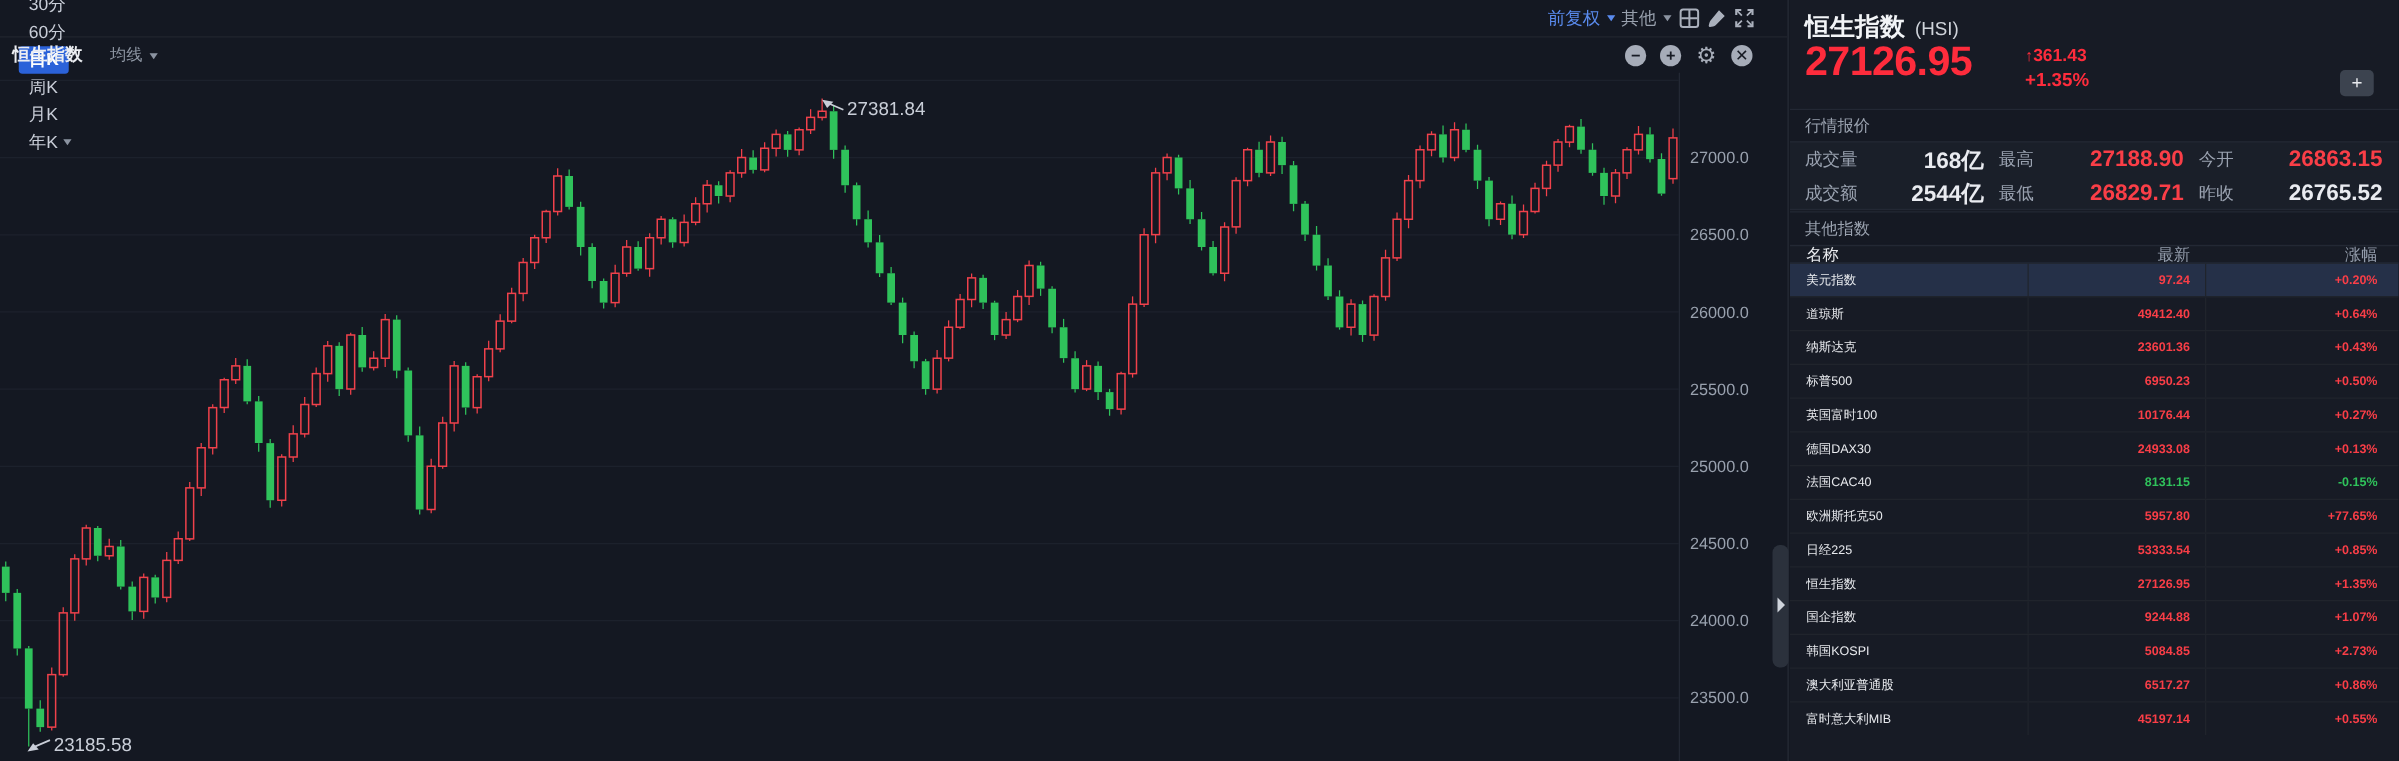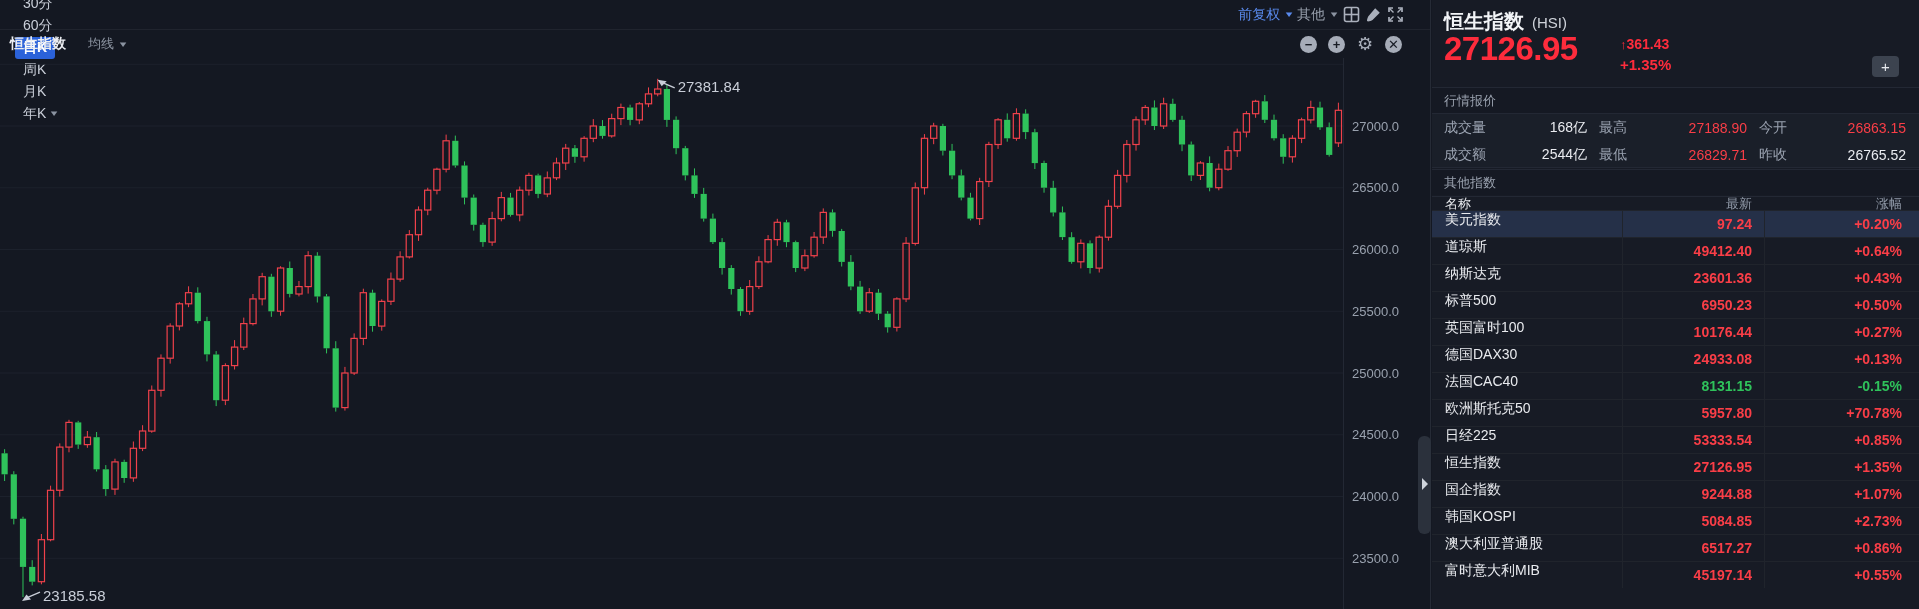--- a/index.html
+++ b/index.html
@@ -43,26 +43,26 @@
     color:#e8eaee; font-size:15px; display:flex; align-items:center; justify-content:center; cursor:pointer; }
   .sec-hd { position:absolute; left:0; width:100%; height:26px; line-height:26px; font-size:13px; color:#9aa2af;
     padding-left:12px; border-top:1px solid #232834; background:#151923; }
   .quote-grid { position:absolute; left:0; top:113px; width:100%; height:55px; background:#1a1f29; border-top:1px solid #232834; border-bottom:1px solid #232834; }
   .qrow { display:flex; height:27px; align-items:center; }
   .qcell { display:flex; justify-content:space-between; align-items:center; }
   .qc1 { width:157px; padding:0 2px 0 12px; }
   .qc2 { width:160px; padding:0 2px 0 10px; }
   .qc3 { width:168px; padding:0 11px 0 10px; }
   .qlabel { font-size:14px; color:#9aa2b0; }
-  .qval { font-size:14px; font-weight:normal; }
+  .qval { font-size:18px; font-weight:bold; }
   .v-white { color:#e9ebf0; } .v-red { color:#fa3e47; } .v-green { color:#2fc25b; }
 
   .tbl { position:absolute; left:0; top:196px; width:100%; bottom:0; overflow:hidden; }
   .tbl-hd { display:flex; height:14px; align-items:center; font-size:13px; color:#939cab; border-top:1px solid #232834; }
-  .trow { display:flex; height:27px; border-top:1px solid #20242c; font-size:14px; cursor:pointer; }
+  .trow { display:flex; height:27px; align-items:center; border-top:1px solid #20242c; font-size:10px; cursor:pointer; }
   .trow.sel { background:#253048; }
   .c-name { width:190px; padding-left:13px; color:#e8eaee; white-space:nowrap; overflow:hidden; }
   .c-last { width:142px; text-align:right; padding-right:12px; font-weight:bold; border-left:1px solid #20242c; align-self:stretch; display:flex; align-items:center; justify-content:flex-end;}
   .c-chg  { width:155px; text-align:right; padding-right:17px; font-weight:bold; border-left:1px solid #20242c; align-self:stretch; display:flex; align-items:center; justify-content:flex-end;}
   .tbl-hd .c-last, .tbl-hd .c-chg { font-weight:normal; border-left:none; color:#939cab; }
 </style>
 </head>
 <body>
 
 <div class="app">
@@ -678,21 +678,21 @@
             <span class="c-chg v-red">+0.13%</span>
           </div>
           <div class="trow">
             <span class="c-name">法国CAC40</span>
             <span class="c-last v-green">8131.15</span>
             <span class="c-chg v-green">-0.15%</span>
           </div>
           <div class="trow">
             <span class="c-name">欧洲斯托克50</span>
             <span class="c-last v-red">5957.80</span>
-            <span class="c-chg v-red">+70.78%</span>
+            <span class="c-chg v-red">+77.65%</span>
           </div>
           <div class="trow">
             <span class="c-name">日经225</span>
             <span class="c-last v-red">53333.54</span>
             <span class="c-chg v-red">+0.85%</span>
           </div>
           <div class="trow">
             <span class="c-name">恒生指数</span>
             <span class="c-last v-red">27126.95</span>
             <span class="c-chg v-red">+1.35%</span>

